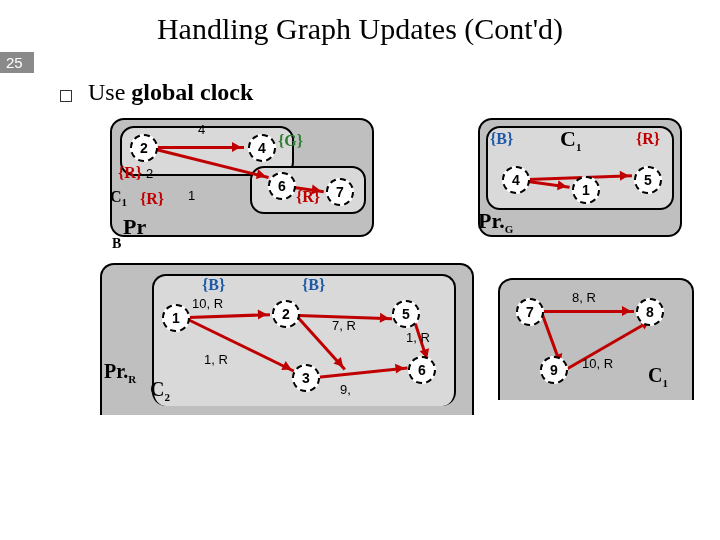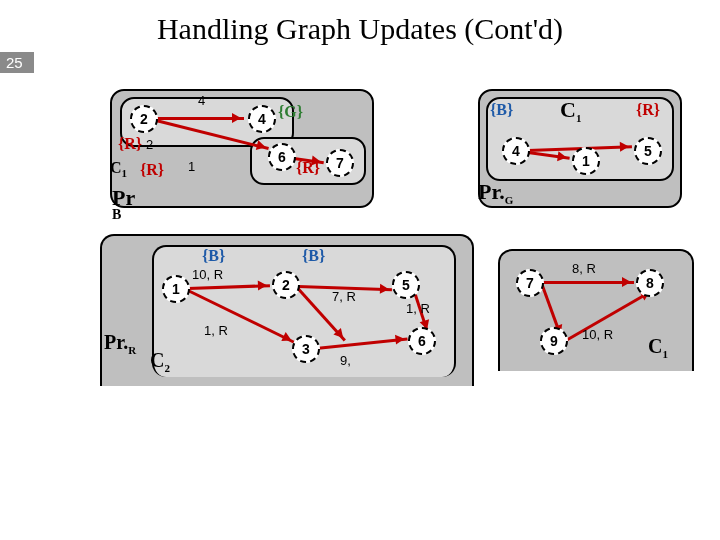--- a/index.html
+++ b/index.html
@@ -105,20 +105,24 @@
 </head>
 <body>
 
 <div class="title">Handling Graph Updates (Cont'd)</div>
 <div class="pagebar-wrap">
   <div class="pagebar">25</div>
   <div class="pagebar-line"></div>
 </div>
 
 <div class="bullets">
+  <div class="row">
+      <div class="sq"></div>
+      <div>Use <b>global clock</b></div>
+    </div>
 </div>
 
 <div class="canvas">
 
   <div class="grp" style="left:110px;top:10px;width:260px;height:115px;"></div>
   <div class="subgrp" style="left:120px;top:18px;width:170px;height:46px;"></div>
   <div class="subgrp" style="left:250px;top:58px;width:112px;height:44px;"></div>
 
   <div class="node" style="left:130px;top:26px;">2</div>
   <div class="node" style="left:248px;top:26px;">4</div>
@@ -132,21 +136,21 @@
 
   <div class="lbl tag green" style="left:278px;top:24px;">{G}</div>
   <div class="lbl tag red" style="left:118px;top:56px;">{R}</div>
   <div class="lbl tag red" style="left:296px;top:80px;">{R}</div>
 
   <div class="edgelabel" style="left:146px;top:58px;">2</div>
   <div class="lbl" style="left:110px;top:80px;"><span>C</span><sub>1</sub></div>
   <div class="lbl tag red" style="left:140px;top:82px;">{R}</div>
   <div class="edgelabel" style="left:188px;top:80px;">1</div>
 
-  <div class="lbl" style="left:112px;top:106px;font-size:22px;text-align:right;"><span>Pr</span></div>
+  <div class="lbl" style="left:123px;top:106px;font-size:22px;text-align:right;"><span>Pr</span></div>
   <div class="lbl" style="left:112px;top:128px;font-size:14px;">B</div>
 
   <div class="grp" style="left:478px;top:10px;width:200px;height:115px;"></div>
   <div class="subgrp" style="left:486px;top:18px;width:184px;height:80px;"></div>
 
   <div class="node" style="left:502px;top:58px;">4</div>
   <div class="node" style="left:572px;top:68px;">1</div>
   <div class="node" style="left:634px;top:58px;">5</div>
 
   <div class="edge" style="left:528px;top:72px;width:42px;transform:rotate(8deg);"></div>

